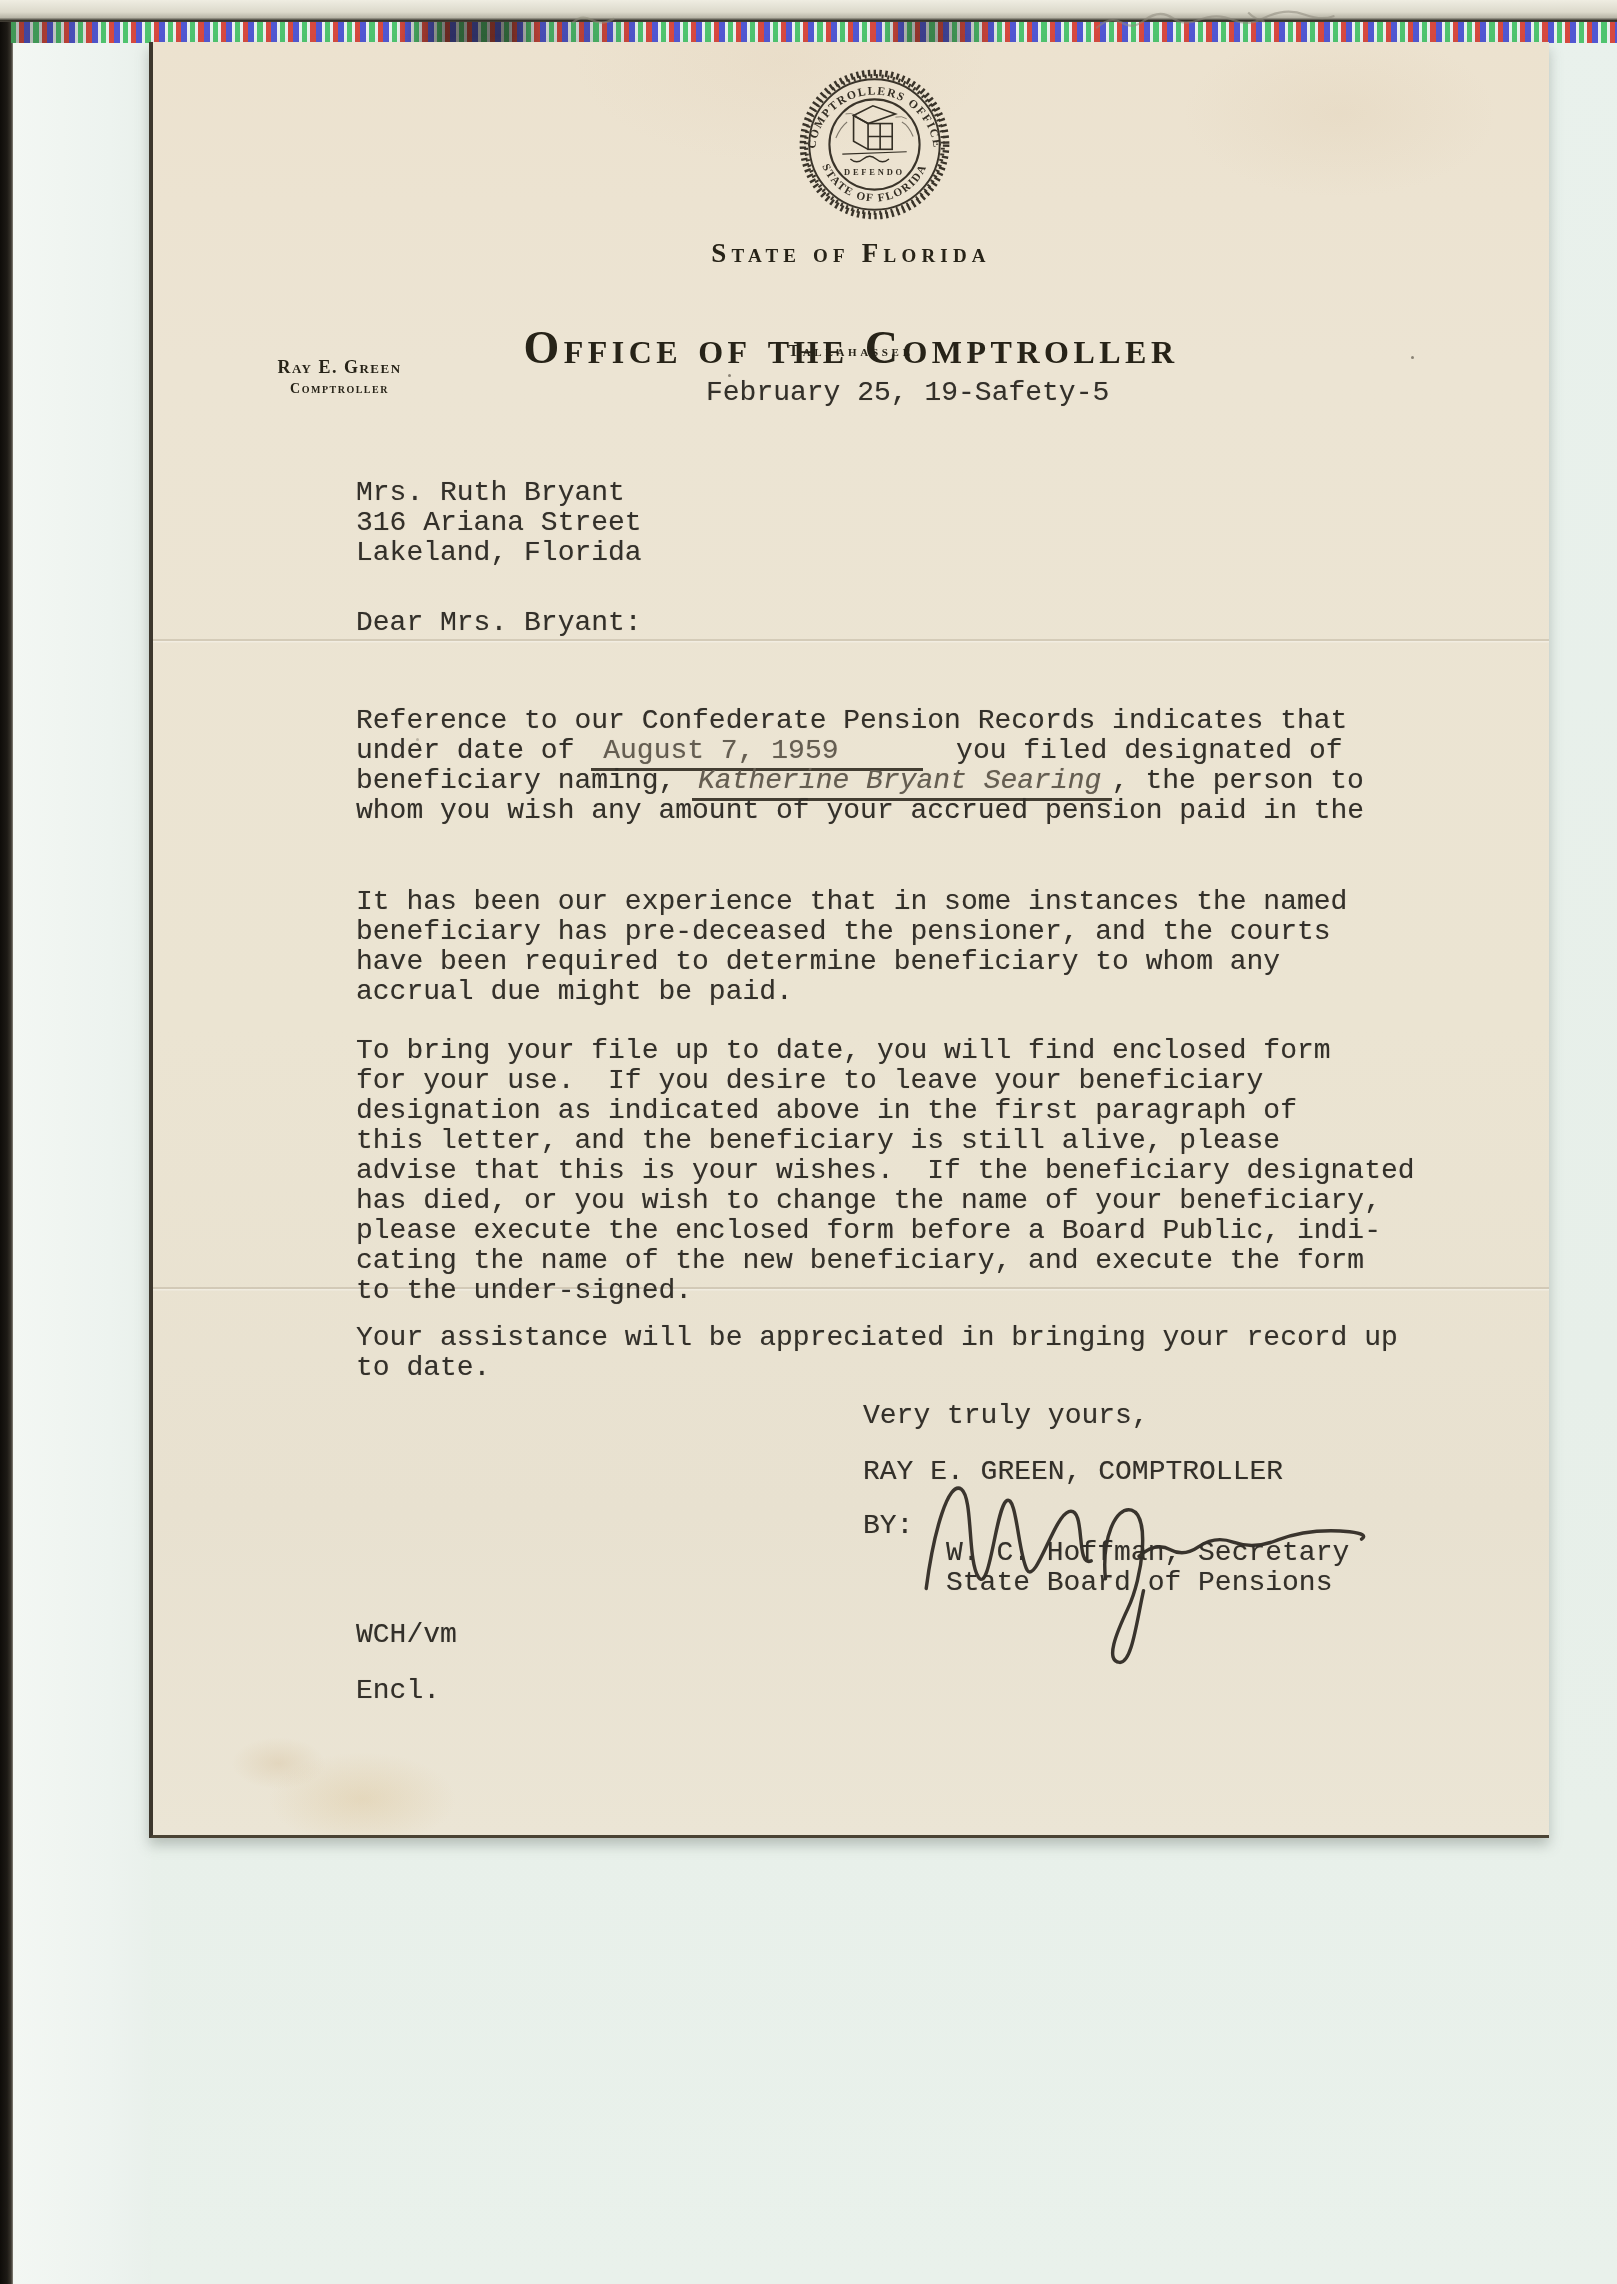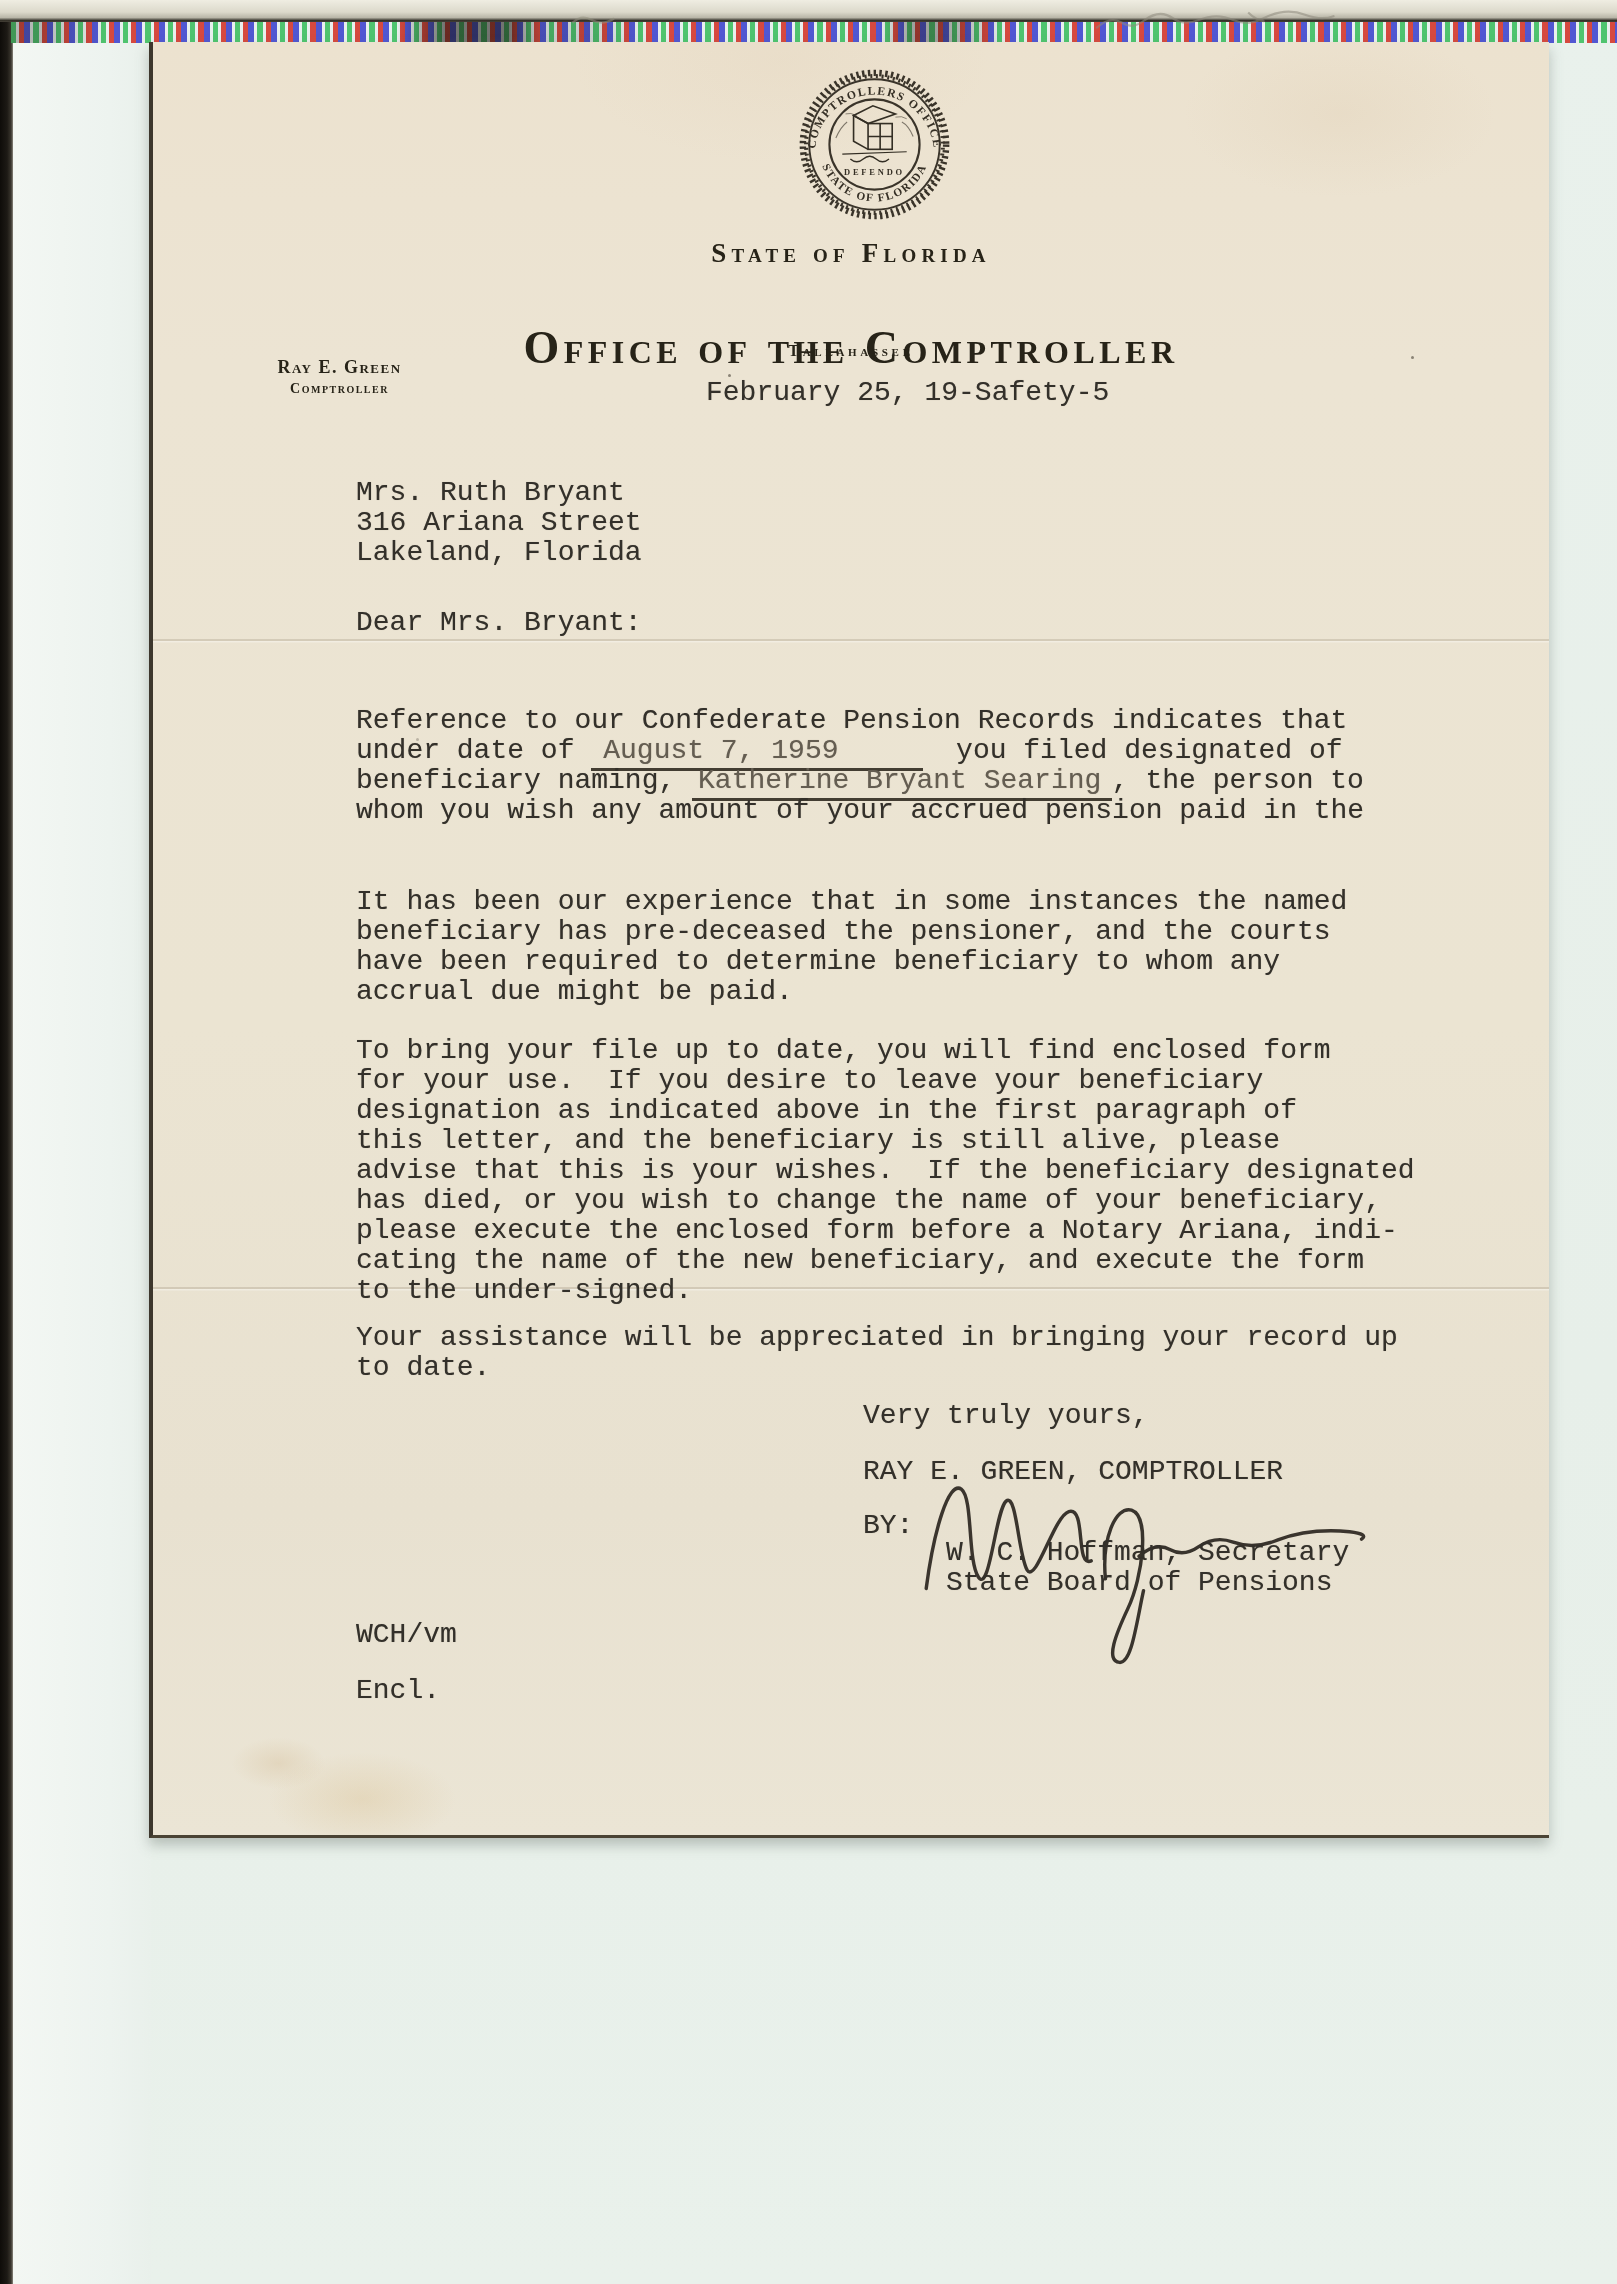--- a/index.html
+++ b/index.html
@@ -51,21 +51,21 @@
   .official .nm{font-size:18px;letter-spacing:1.5px;}
   .official .tl{font-size:14px;letter-spacing:1.5px;}
   
   .tw{font-family:"Liberation Mono","DejaVu Sans Mono",monospace;color:#33302a;
       text-shadow:0 0 0.7px rgba(45,40,32,.35);}
   .date-line{position:absolute;left:553px;top:335px;font-size:28px;}
   .block{position:absolute;font-size:28px;line-height:30px;}
   .t-line{white-space:pre;height:30px;}
   .fillin{color:#645d51;border-bottom:3px solid #433d32;}
   .fillin-date{padding:0 84px 1.5px 12px;}
-  .fillin-name{padding:0 10.5px 1.5px 6px;}
+  .fillin-name{padding:0 10.5px 1.5px 6px;font-style:italic;}
   .sig-svg{position:absolute;left:762px;top:1423px;width:463px;height:232px;}
   .seal text,.seal textPath{font-family:"Liberation Serif","DejaVu Serif",serif;
       font-weight:bold;fill:#352f25;}
 </style>
 </head>
 <body>
 
 <div class="scan">
 
   <div class="bed-left"></div>
@@ -146,21 +146,21 @@
       <div class="t-line">accrual due might be paid.</div>
     </div>
 
     <div class="tw block" style="left:203px;top:994px">
       <div class="t-line">To bring your file up to date, you will find enclosed form</div>
       <div class="t-line">for your use.  If you desire to leave your beneficiary</div>
       <div class="t-line">designation as indicated above in the first paragraph of</div>
       <div class="t-line">this letter, and the beneficiary is still alive, please</div>
       <div class="t-line">advise that this is your wishes.  If the beneficiary designated</div>
       <div class="t-line">has died, or you wish to change the name of your beneficiary,</div>
-      <div class="t-line">please execute the enclosed form before a Notary Ariana, indi-</div>
+      <div class="t-line">please execute the enclosed form before a Board Public, indi-</div>
       <div class="t-line">cating the name of the new beneficiary, and execute the form</div>
       <div class="t-line">to the under-signed.</div>
     </div>
 
     <div class="tw block" style="left:203px;top:1281px">
       <div class="t-line">Your assistance will be appreciated in bringing your record up</div>
       <div class="t-line">to date.</div>
     </div>
 
     <div class="tw block" style="left:710px;top:1359px">Very truly yours,</div>

